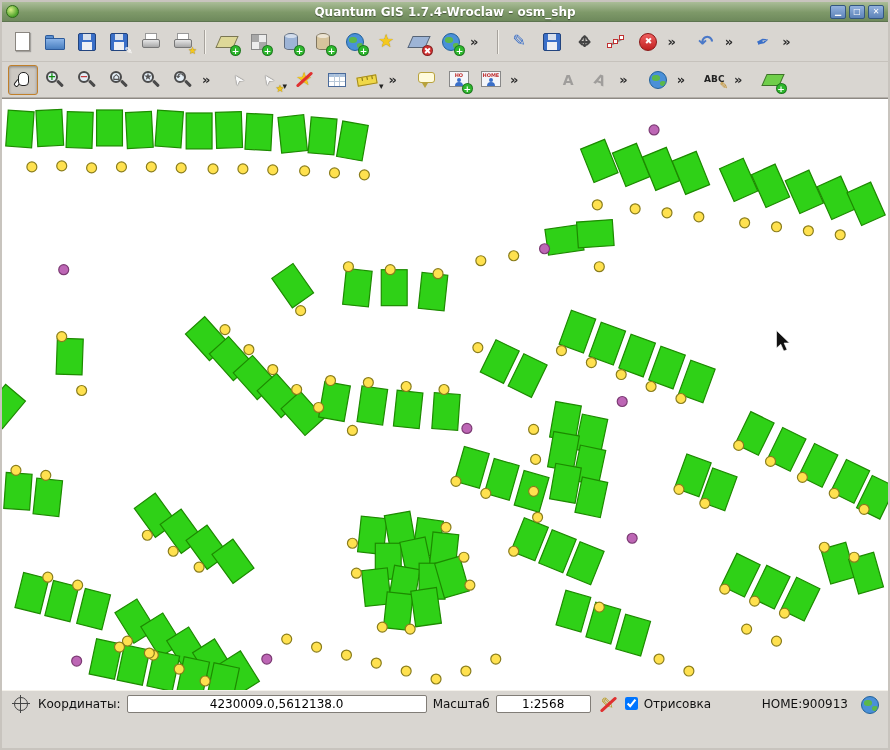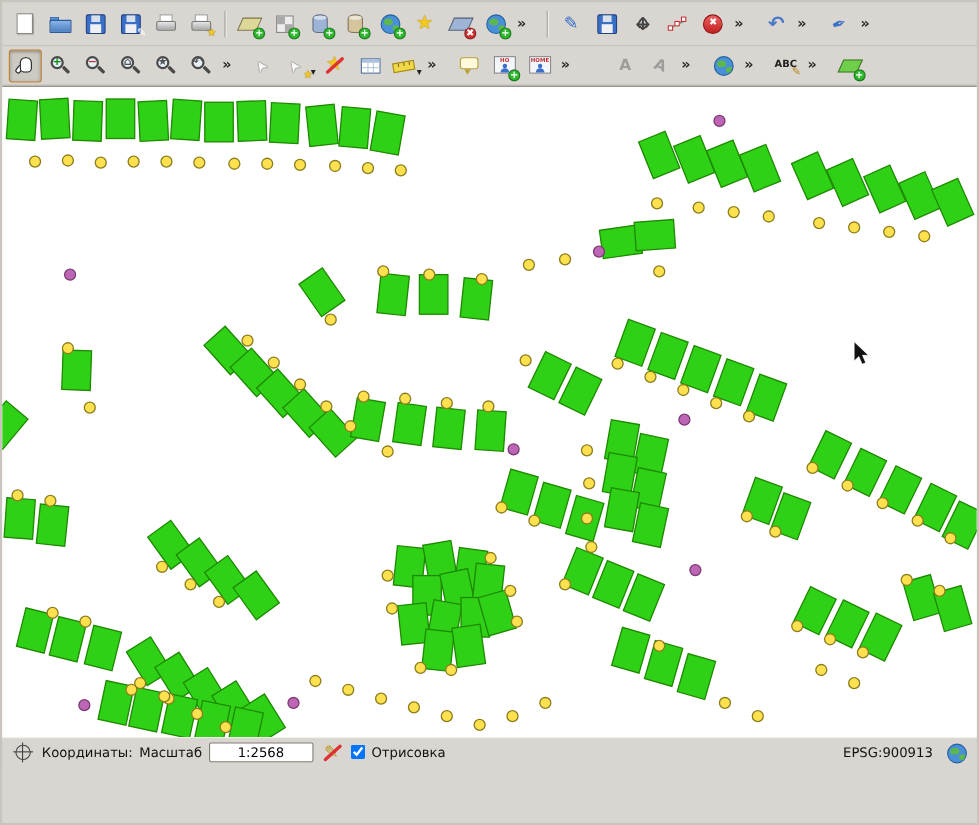--- a/index.html
+++ b/index.html
@@ -55,20 +55,29 @@
   .coords { width:300px; }
   .scale { width:95px; }
   .epsg { margin-left:auto; padding-right:4px; }
   .bottom-frame { flex:1; background:#d9d6d1; }
 </style>
 </head>
 <body>
 
 <div class="window">
 
+  <div class="titlebar">
+    <span class="app-icon"></span>
+    <span class="title-text">Quantum GIS 1.7.4-Wroclaw - osm_shp</span>
+    <span class="win-controls">
+      <span class="win-btn">▁</span>
+      <span class="win-btn">□</span>
+      <span class="win-btn">✕</span>
+    </span>
+  </div>
 
 
   <div class="toolbar row1">
       <span class="tbtn">
         <span class="icon">
           <div style="position: absolute; box-sizing: border-box; left: 4px; top: 2px; width: 15px; height: 19px; background: rgb(255, 255, 255); border: 1px solid rgb(138, 134, 128); box-shadow: rgba(0, 0, 0, 0.25) 1px 1px 1px;"></div>
         </span>
       </span>
       <span class="tbtn">
         <span class="icon">
@@ -572,26 +581,27 @@
           <circle cx="75" cy="563" r="5" fill="#bd66b5" stroke="#7c3b74" stroke-width="1.2"></circle>
           <circle cx="266" cy="561" r="5" fill="#bd66b5" stroke="#7c3b74" stroke-width="1.2"></circle>
         </g>
         <path d="M0 0 L0 17.5 L4.3 13.6 L7.3 20.5 L10.6 19.1 L7.6 12.4 L13 12.4 Z" transform="translate(778 232)" fill="#111" stroke="#fff" stroke-width="0.6"></path>
       </svg>
   </div>
 
   <div class="statusbar">
     <span class="sb-icon"><span class="icon"><div style="position: absolute; box-sizing: border-box; left: 4px; top: 4px; width: 14px; height: 14px; border: 1px solid rgb(68, 68, 68); border-radius: 50%;"></div><div style="position: absolute; box-sizing: border-box; left: 2px; top: 10px; width: 18px; height: 1px; background: rgb(68, 68, 68);"></div><div style="position: absolute; box-sizing: border-box; left: 10px; top: 2px; width: 1px; height: 18px; background: rgb(68, 68, 68);"></div></span></span>
     <span class="sb-label">Координаты:</span>
+    <input class="sb-input coords" value="4230009.0,5612138.0" style="">
     <span class="sb-label">Масштаб</span>
     <input class="sb-input scale" value="1:2568" style="">
     <span class="sb-icon"><span class="icon"><span style="position: absolute; line-height: 1; left: 4px; top: 3px; font-size: 16px; color: rgb(184, 154, 32);">✎</span><div style="position: absolute; box-sizing: border-box; left: 1px; top: 10px; width: 21px; height: 3px; background: rgb(224, 48, 48); border-radius: 2px; transform: rotate(-42deg); z-index: 5;"></div></span></span>
     <input type="checkbox" id="render-cb" checked="true" style="">
     <label for="render-cb" class="sb-label">Отрисовка</label>
-    <span class="sb-label epsg">EPSG:900913</span>
+    <span class="sb-label epsg">HOME:900913</span>
     <span class="sb-icon"><span class="icon"><div style="position: absolute; box-sizing: border-box; left: 3px; top: 3px; width: 18px; height: 18px; border-radius: 50%; background: rgb(74, 144, 216); border: 1px solid rgb(34, 98, 154); overflow: hidden;">
             <div style="position: absolute; box-sizing: border-box; left: 2px; top: 3px; width: 8px; height: 6px; background: rgb(92, 184, 74); border-radius: 45%;"></div>
             <div style="position: absolute; box-sizing: border-box; left: 10px; top: 9px; width: 6px; height: 5px; background: rgb(92, 184, 74); border-radius: 45%;"></div>
           </div></span></span>
   </div>
 
   <div class="bottom-frame"></div>
 </div>
 
 </body></html>

